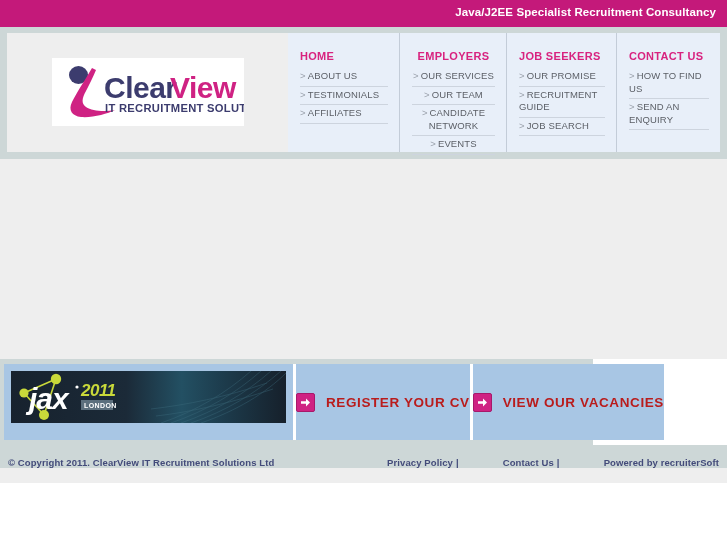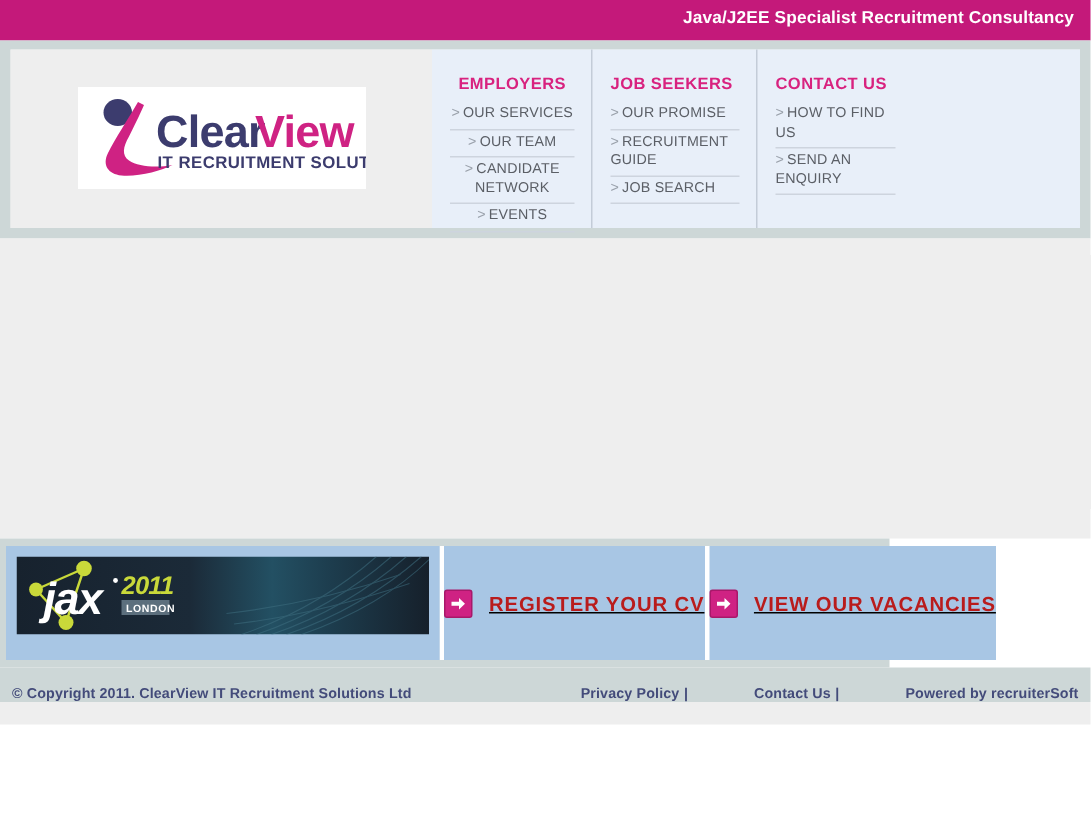--- a/index.html
+++ b/index.html
@@ -122,21 +122,20 @@
   
   .banner-row {
     position: absolute;
     left: 0; top: 359px;
     width: 593px;
     height: 86px;
     background: #cdd7d7;
     box-sizing: border-box;
     padding: 5px 4px 5px 4px;
     display: flex;
-    text-decoration: underline;
   }
   .jax-cell {
     width: 289px;
     height: 76px;
     background: #a8c6e4;
     box-sizing: border-box;
     padding: 7px 7px 0 7px;
     position: relative;
   }
   .jax-banner {
@@ -240,20 +239,26 @@
 
           <text x="52" y="40" font-family="'Liberation Sans', sans-serif" font-size="30" font-weight="bold" fill="#3c3c6e" letter-spacing="-0.5">Clear</text>
           <text x="118" y="40" font-family="'Liberation Sans', sans-serif" font-size="30" font-weight="bold" fill="#cf2283" letter-spacing="-0.5">View</text>
           <text x="53" y="54" font-family="'Liberation Sans', sans-serif" font-size="11.2" font-weight="bold" fill="#3c3c6e" letter-spacing="0.3">IT RECRUITMENT SOLUTIONS</text>
         </svg>
       </div>
     </div>
 
     <div class="nav-panel">
 
+      <div class="nav-col c0">
+        <div class="nav-title">HOME</div>
+        <a class="nav-link" href="#"><span class="chev">&gt;</span><span>ABOUT US</span></a>
+        <a class="nav-link" href="#"><span class="chev">&gt;</span><span>TESTIMONIALS</span></a>
+        <a class="nav-link" href="#"><span class="chev">&gt;</span><span>AFFILIATES</span></a>
+      </div>
 
       <div class="nav-col c1">
         <div class="nav-title">EMPLOYERS</div>
         <a class="nav-link" href="#"><span class="chev">&gt;</span><span>OUR SERVICES</span></a>
         <a class="nav-link" href="#"><span class="chev">&gt;</span><span>OUR TEAM</span></a>
         <a class="nav-link" href="#"><span class="chev">&gt;</span><span>CANDIDATE NETWORK</span></a>
         <a class="nav-link" href="#"><span class="chev">&gt;</span><span>EVENTS</span></a>
       </div>
 
       <div class="nav-col c2">

